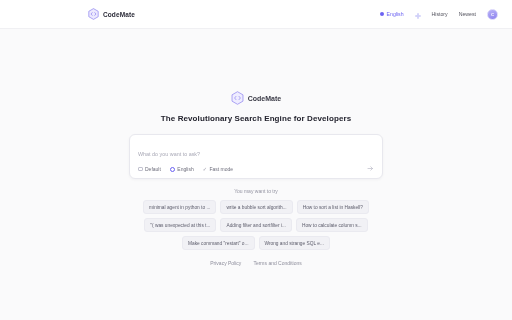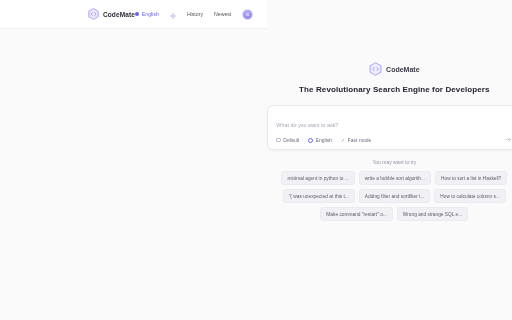--- a/index.html
+++ b/index.html
@@ -3,21 +3,21 @@
 <meta charset="utf-8">
 <style>
   * { box-sizing: border-box; margin: 0; padding: 0; }
   html, body {
     width: 512px; height: 320px;
     overflow: hidden;
     font-family: "Liberation Sans", sans-serif;
     background: #fafafb;
     color: #2b2b33;
   }
-  .page { width: 512px; height: 260px; display: flex; flex-direction: row; position: relative; justify-content: space-between; }
+  .page { width: 512px; height: 260px; display: flex; flex-direction: column; position: relative; justify-content: space-between; }
 
   
   .header {
     height: 29px;
     background: #ffffff;
     border-bottom: 1px solid #f0f0f3;
     display: flex; align-items: center;
     padding: 0 14px 0 88px;
     flex: 0 0 auto;
   }

